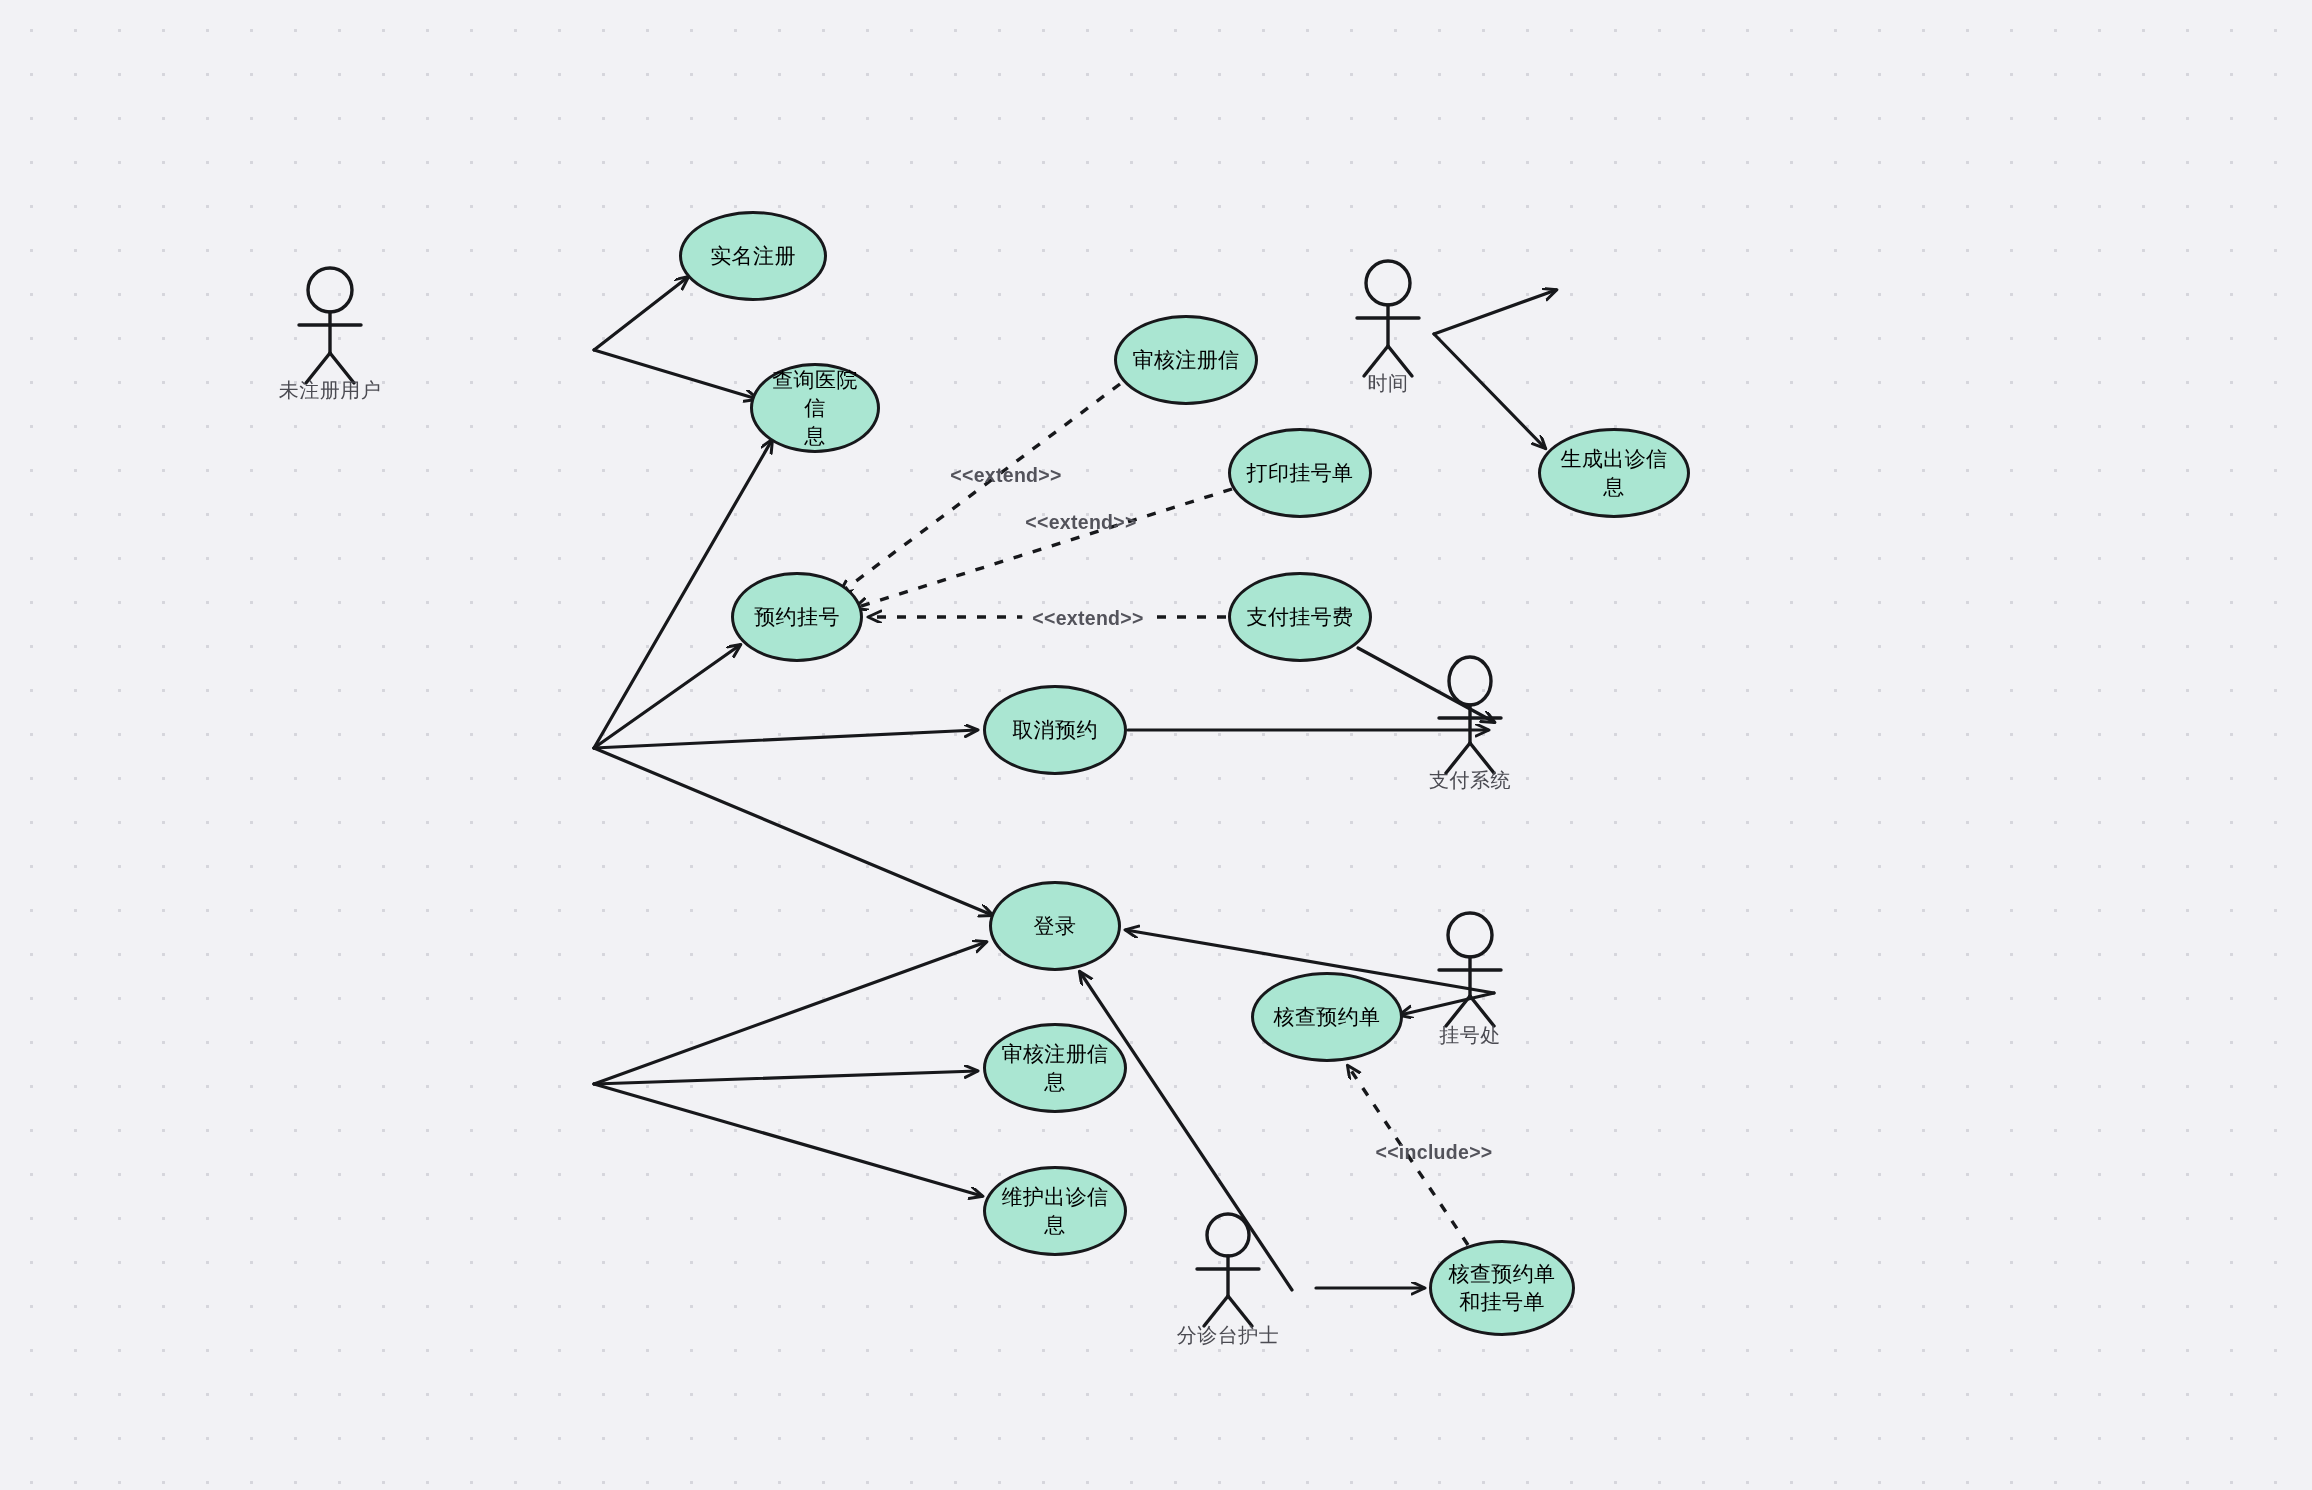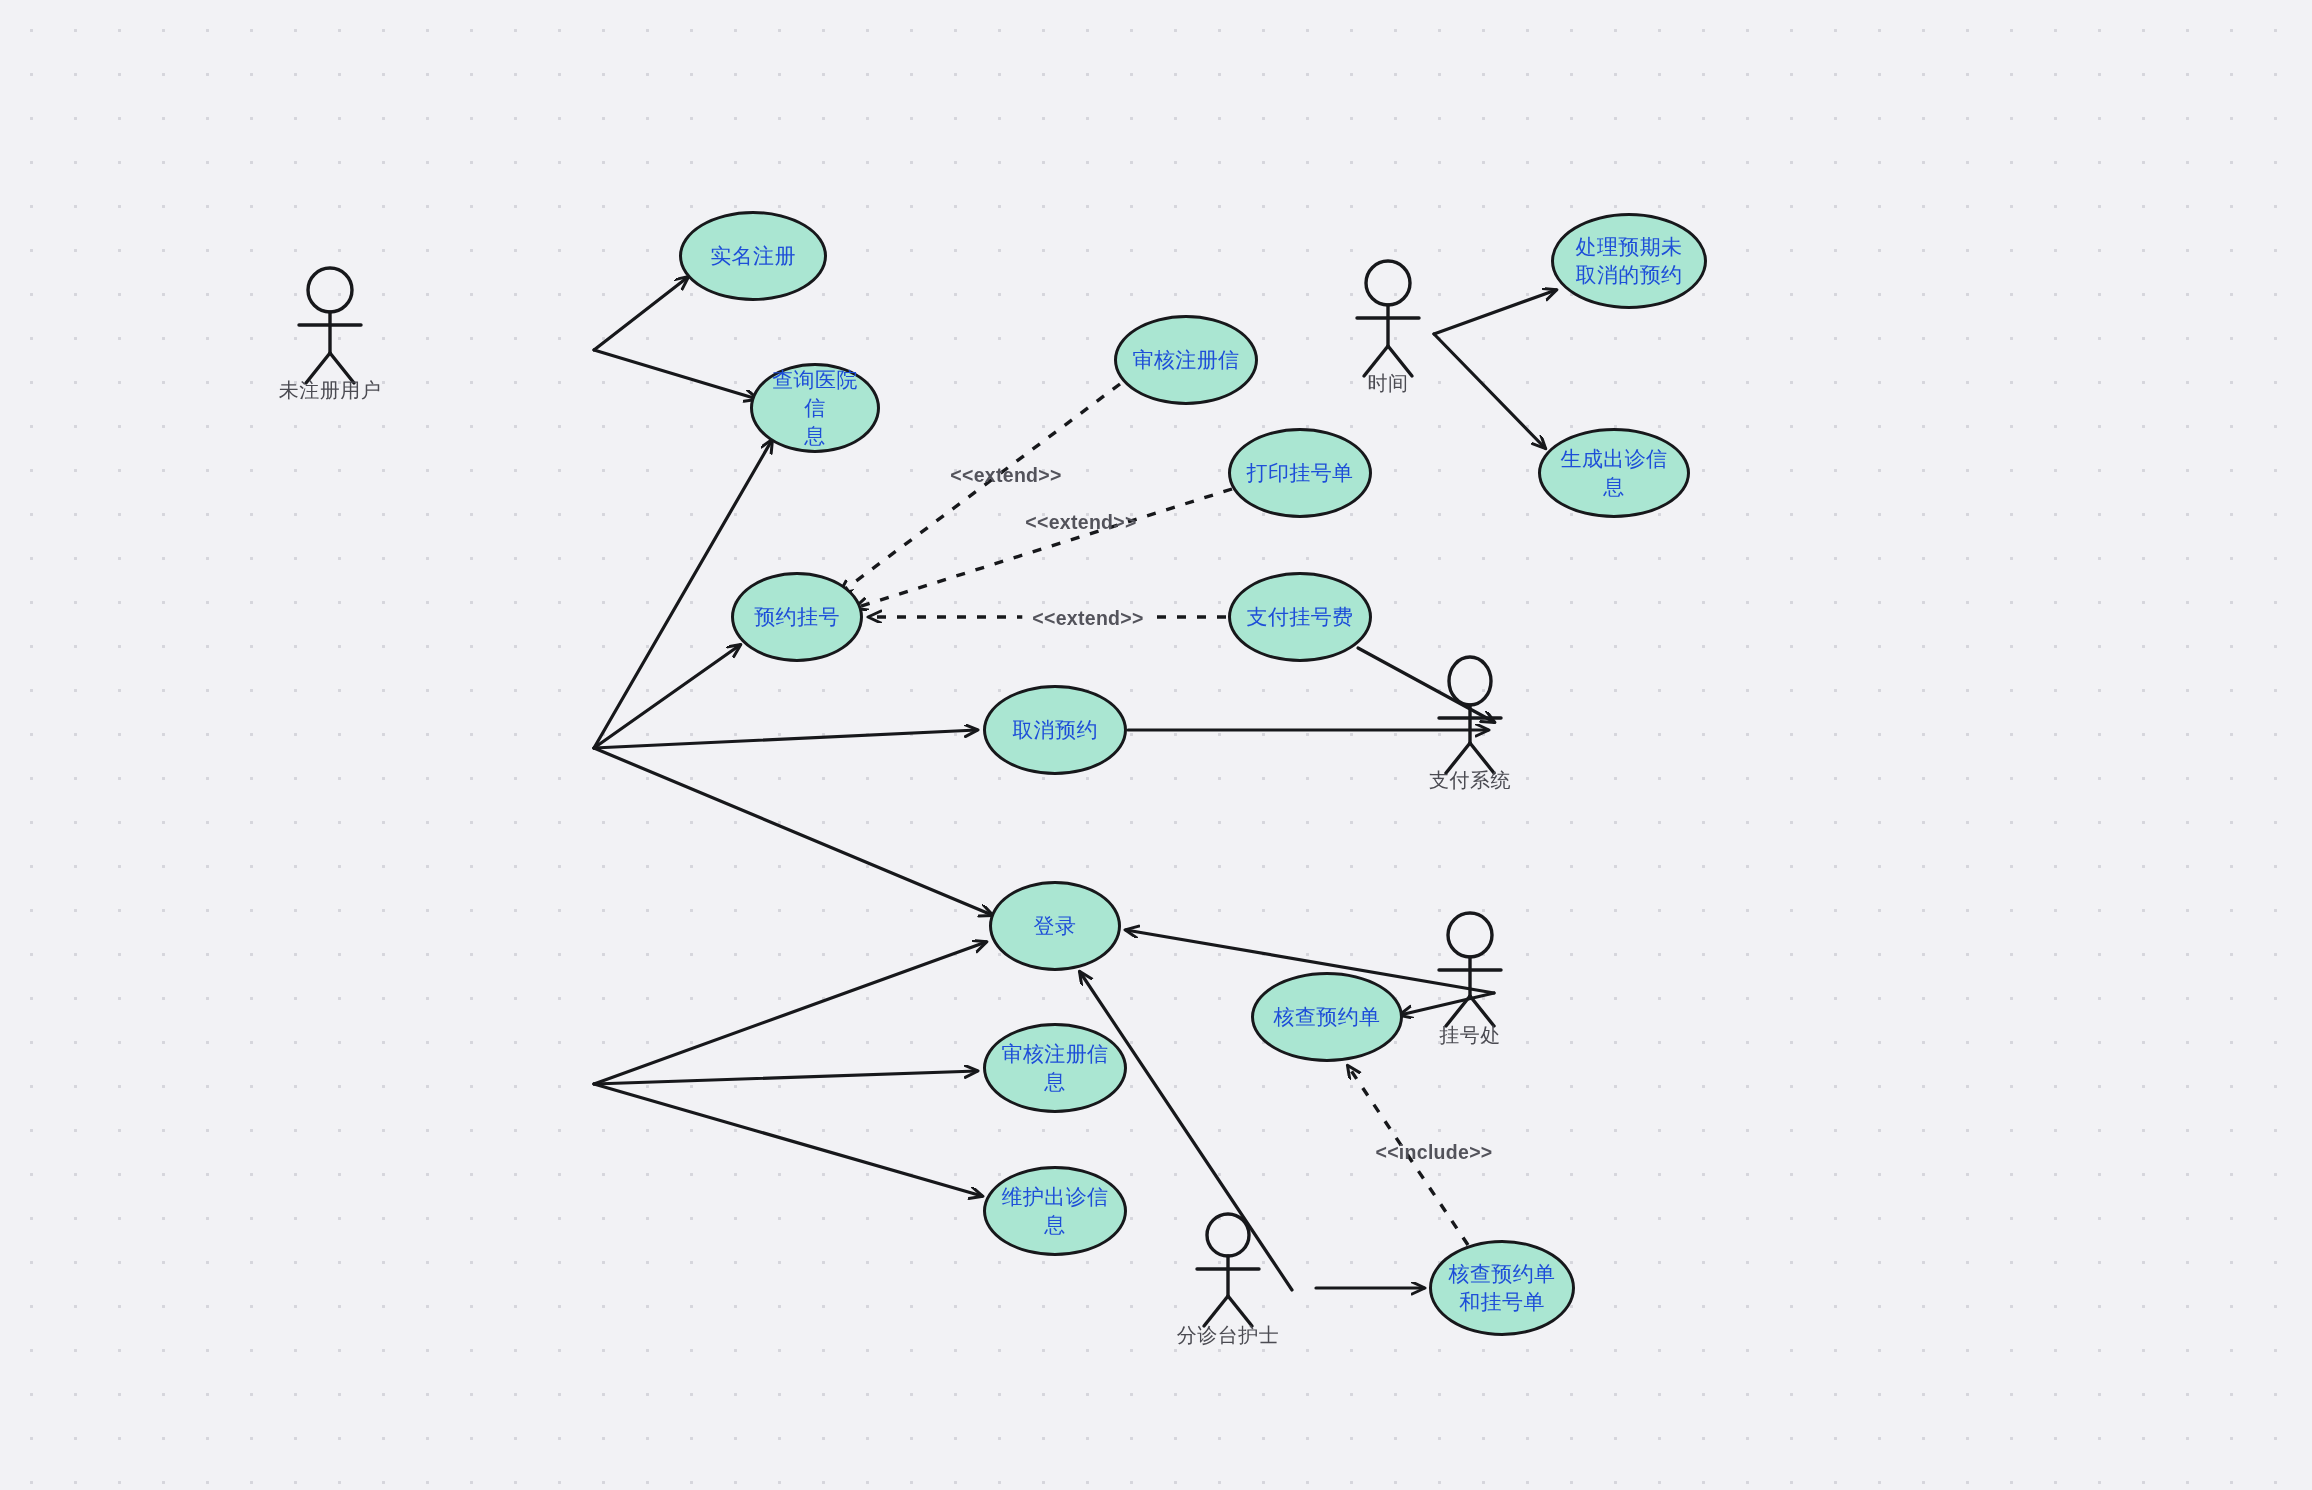--- a/index.html
+++ b/index.html
@@ -49,21 +49,21 @@
   .uc {
     position: absolute;
     box-sizing: border-box;
     border: 3.2px solid #17181b;
     border-radius: 50%;
     background: #aae6d2;
     display: flex;
     align-items: center;
     justify-content: center;
     text-align: center;
-    color: #1d4ed8;
+    color: #000000;
     font-size: 21px;
     line-height: 1.32;
     padding: 0 14px;
     letter-spacing: .4px;
   }
   .uc span { display: block; }
   
   .stereo {
     position: absolute;
     font-size: 19.5px;
@@ -228,26 +228,20 @@
         <span>支付挂号费</span>
       </div>
   </div>
 
   <div class="uc" style="left:983px; top:685px; width:144px; height:90px;">
     <div>
         <span>取消预约</span>
       </div>
   </div>
 
-  <div class="uc" style="left:1551px; top:213px; width:156px; height:96px;">
-    <div>
-      <span>处理预期未</span>
-      <span>取消的预约</span>
-    </div>
-  </div>
 
   <div class="uc" style="left:1538px; top:428px; width:152px; height:90px;">
     <div>
       <span>生成出诊信</span>
       <span>息</span>
     </div>
   </div>
 
   <div class="uc" style="left:989px; top:881px; width:132px; height:90px;">
     <div>

